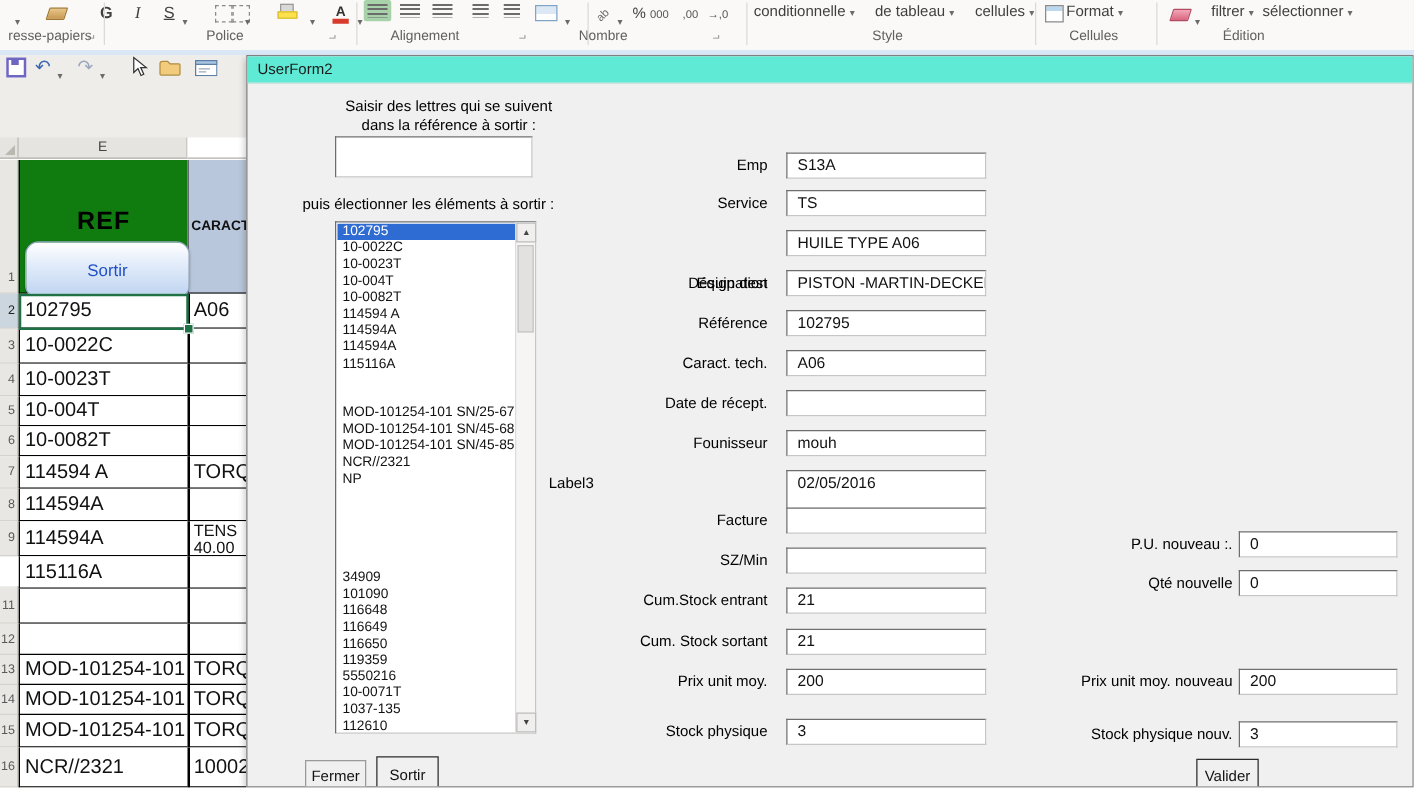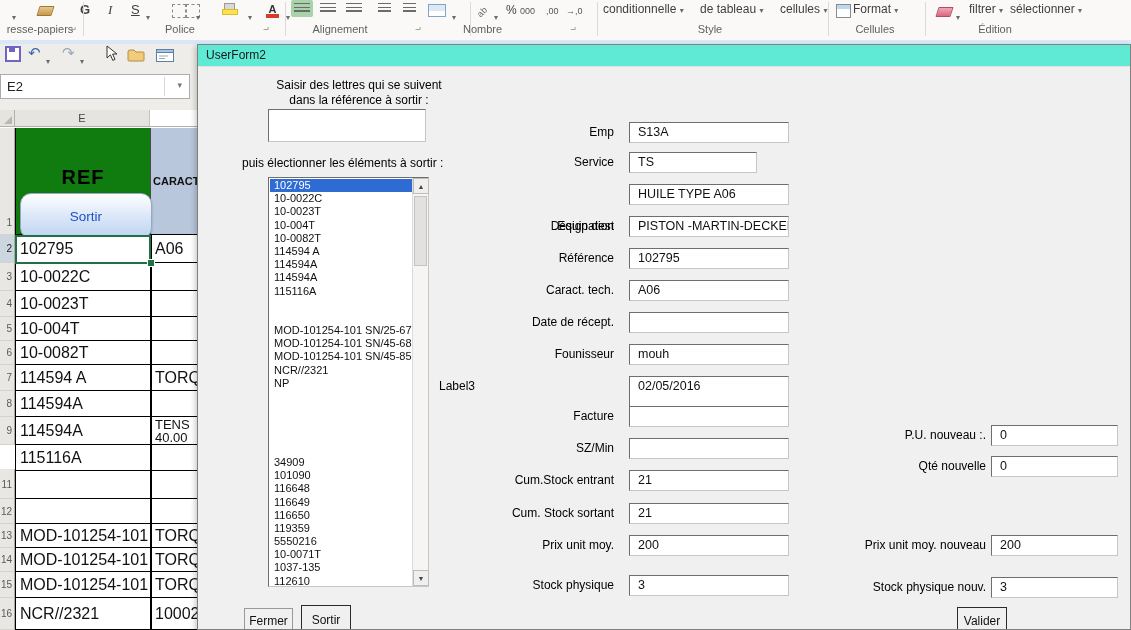--- a/index.html
+++ b/index.html
@@ -180,25 +180,20 @@
   </span>
   <span class="tbicon" style="left:156px;top:48px;">
     <svg width="18" height="13" viewBox="0 0 18 13">
         <rect x="0.5" y="0.5" width="17" height="12" fill="#fff" stroke="#5B7FA6"></rect>
         <rect x="0.5" y="0.5" width="17" height="3" fill="#A8C4E0" stroke="#5B7FA6"></rect>
         <line x1="3" y1="7" x2="12" y2="7" stroke="#9AA7B8"></line>
         <line x1="3" y1="9.5" x2="9" y2="9.5" stroke="#9AA7B8"></line>
       </svg>
   </span>
 
-  <div class="namebox">
-    <span class="nbval">E2</span>
-    <span class="nbsep"></span>
-    <span class="nbcaret">▾</span>
-  </div>
 
   <div class="sheetbg"></div>
   <div class="corner">
       <span class="tri"></span>
     </div>
   <div class="colhead che">E</div>
   <div class="colhead chf"></div>
   <div class="row1num">1</div>
   <div class="refcell">
       <div class="reftxt">REF</div>
@@ -376,21 +371,21 @@
         <div class="sbtn" style="bottom:0;">▼</div>
       </div>
     </div>
 
     <div id="centerfields">
         <div class="uflabel" style="left: 241px; top: 80px; width: 175px; text-align: right;">Emp</div>
         <div class="tbox" style="left: 431px; top: 77px; width: 160px; height: 21px;">
           <span class="val" style="line-height: 19px;">S13A</span>
         </div>
         <div class="uflabel" style="left: 241px; top: 110px; width: 175px; text-align: right;">Service</div>
-        <div class="tbox" style="left: 431px; top: 107px; width: 128px; height: 21px;">
+        <div class="tbox" style="left: 431px; top: 107px; width: 160px; height: 21px;">
           <span class="val" style="line-height: 19px;">TS</span>
         </div>
         <div class="uflabel" style="left: 241px; top: 142px; width: 175px; text-align: right; margin-top: 32px;">Désignation</div>
         <div class="tbox" style="left: 431px; top: 139px; width: 160px; height: 21px;">
           <span class="val" style="line-height: 19px;">HUILE TYPE A06</span>
         </div>
         <div class="uflabel" style="left: 241px; top: 174px; width: 175px; text-align: right;">Equip dest</div>
         <div class="tbox" style="left: 431px; top: 171px; width: 160px; height: 21px;">
           <span class="val" style="line-height: 19px;">PISTON -MARTIN-DECKER</span>
         </div>

